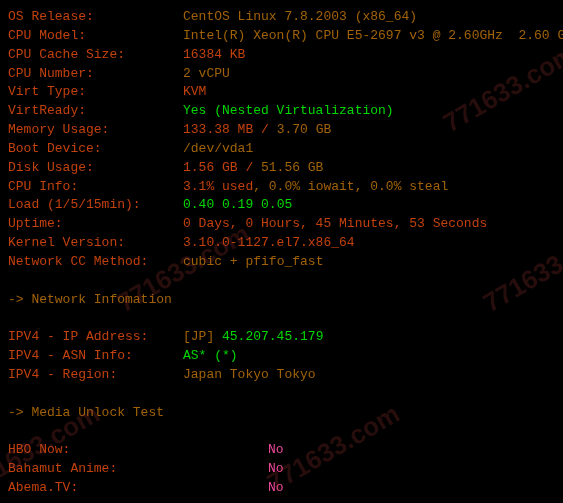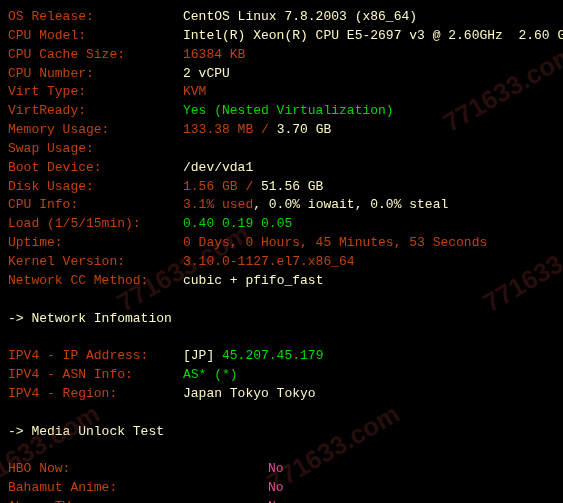--- a/index.html
+++ b/index.html
@@ -17,21 +17,21 @@
   }
   .row {
     display: flex;
     white-space: pre;
   }
   .label {
     width: 175px;
     flex-shrink: 0;
   }
   .cyan { color: #c2410c; }
-  .yellow { color: #fef9c3; }
+  .yellow { color: #a16207; }
   .green { color: #00d700; }
   .red { color: #ec4899; }
   .watermark {
     position: absolute;
     color: rgba(180, 60, 60, 0.22);
     font-family: sans-serif;
     font-size: 26px;
     font-weight: bold;
     transform: rotate(-30deg);
     pointer-events: none;
@@ -53,21 +53,21 @@
 <div class="watermark wm5">771633.com</div>
 
 <div>
   <div class="row"><span class="label cyan">OS Release:</span><span class="yellow">CentOS Linux 7.8.2003 (x86_64)</span></div>
   <div class="row"><span class="label cyan">CPU Model:</span><span class="yellow">Intel(R) Xeon(R) CPU E5-2697 v3 @ 2.60GHz  2.60 GHz</span></div>
   <div class="row"><span class="label cyan">CPU Cache Size:</span><span class="cyan">16384 KB</span></div>
   <div class="row"><span class="label cyan">CPU Number:</span><span class="yellow">2 vCPU</span></div>
   <div class="row"><span class="label cyan">Virt Type:</span><span class="cyan">KVM</span></div>
   <div class="row"><span class="label cyan">VirtReady:</span><span class="green">Yes (Nested Virtualization)</span></div>
   <div class="row"><span class="label cyan">Memory Usage:</span><span class="cyan">133.38 MB</span><span class="cyan"> / </span><span class="yellow">3.70 GB</span></div>
-  <div class="row"><span class="label cyan">Swap Usage:</span></div>
+  <div class="row"></div>
   <div class="row"><span class="label cyan">Boot Device:</span><span class="yellow">/dev/vda1</span></div>
   <div class="row"><span class="label cyan">Disk Usage:</span><span class="cyan">1.56 GB</span><span class="cyan"> / </span><span class="yellow">51.56 GB</span></div>
   <div class="row"><span class="label cyan">CPU Info:</span><span class="cyan">3.1% used</span><span class="yellow">, 0.0% iowait, 0.0% steal</span></div>
   <div class="row"><span class="label cyan">Load (1/5/15min):</span><span class="green">0.40 </span><span class="green">0.19 </span><span class="green">0.05</span></div>
   <div class="row"><span class="label cyan">Uptime:</span><span class="cyan">0 Days, 0 Hours, 45 Minutes, 53 Seconds</span></div>
   <div class="row"><span class="label cyan">Kernel Version:</span><span class="cyan">3.10.0-1127.el7.x86_64</span></div>
   <div class="row"><span class="label cyan">Network CC Method:</span><span class="yellow">cubic</span><span class="yellow"> + </span><span class="yellow">pfifo_fast</span></div>
 </div>
 
 <div class="row">&nbsp;</div>

